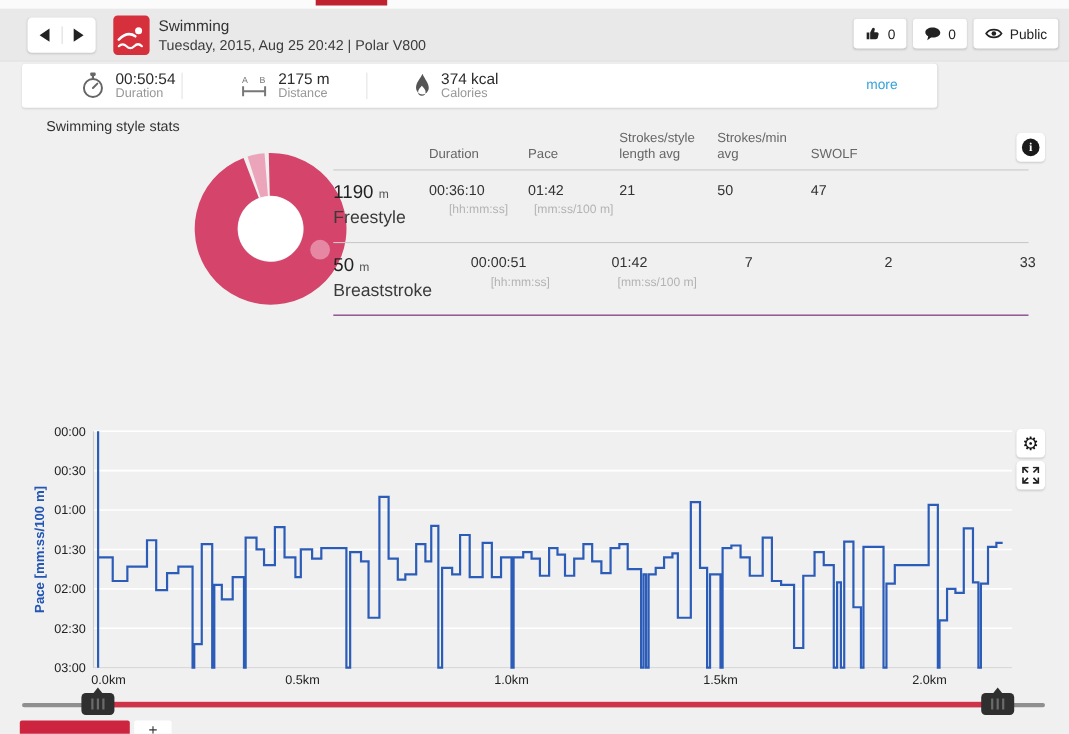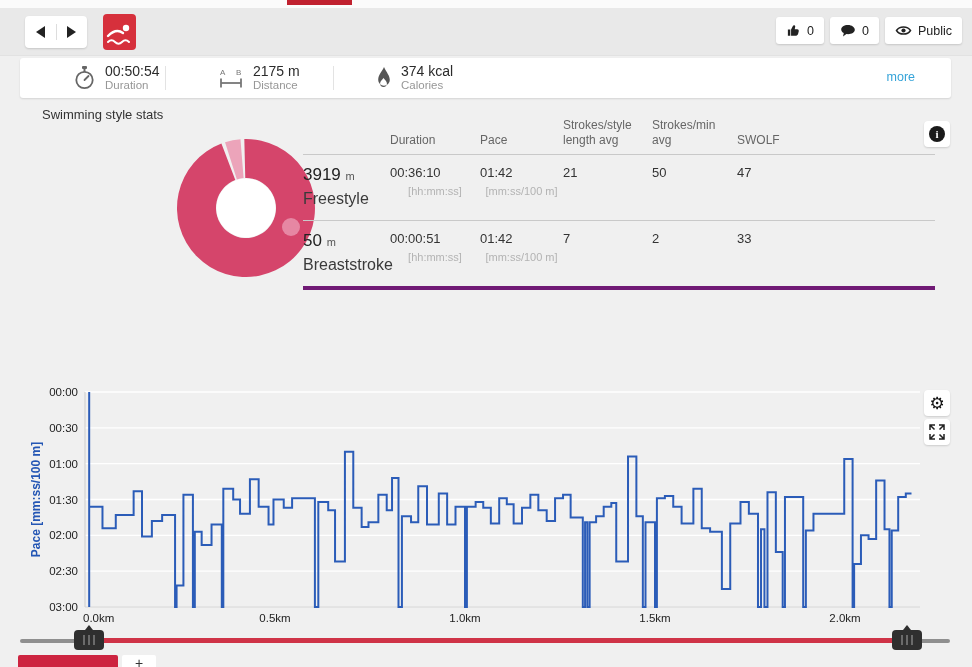--- a/index.html
+++ b/index.html
@@ -21,21 +21,21 @@
   .tri-right { width:0; height:0; border-top:6px solid transparent; border-bottom:6px solid transparent; border-left:9px solid #222; }
   .sporticon { position:absolute; left:103px; top:6px; width:33px; height:36px; background:#d6303c; border-radius:4px; }
   .headtitles { position:absolute; left:144px; top:6px; }
   .headtitle { font-size:14px; color:#333; line-height:18px; }
   .headsub { font-size:13px; color:#3c3c3c; line-height:18px; }
   .chips { position:absolute; right:10px; top:9px; display:flex; gap:6px; }
   .chip { background:#fff; border-radius:3px; box-shadow:0 1px 2px rgba(0,0,0,.15); height:27px;
           display:flex; align-items:center; gap:6px; padding:0 10px; font-size:12.5px; color:#222; cursor:pointer; }
 
   
-  .statscard { position:absolute; left:20px; top:58px; width:931px; height:40px; background:#fff; border-radius:3px;
+  .statscard { position:absolute; left:20px; top:58px; width:832px; height:40px; background:#fff; border-radius:3px;
                box-shadow:0 1px 2px rgba(0,0,0,.12); }
   .stat { position:absolute; top:5px; display:flex; align-items:center; gap:9px; }
   .stat .txt .v { font-size:14px; color:#2b2b2b; line-height:16px; }
   .stat .txt .l { font-size:11.5px; color:#979797; line-height:13px; }
   .statdiv { position:absolute; top:8px; width:1px; height:24px; background:#e3e3e3; }
   .morelink { position:absolute; right:36px; top:12px; font-size:12.5px; color:#36a4d9; cursor:pointer; }
 
   
   .section-title { position:absolute; left:42px; top:107px; font-size:13px; color:#333; }
   .infobtn { position:absolute; left:924px; top:121px; width:26px; height:26px; background:#fff; border-radius:4px;
@@ -44,21 +44,21 @@
                display:flex; align-items:center; justify-content:center; font-family:"Liberation Serif", serif; }
 
   
   .styletable { position:absolute; left:303px; top:118px; width:632px; }
   .trow { display:grid; grid-template-columns:87px 90px 83px 89px 85px 1fr; }
   .thead { align-items:end; border-bottom:1px solid #c9c9c9; padding-bottom:6px; }
   .th { font-size:12px; color:#666; line-height:15px; padding-right:8px; }
   .th.wrap { max-width:72px; }
   .tbody { padding:10px 0 12px 0; }
   .tbody + .tbody { border-top:1px solid #c9c9c9; }
-  .tbody:last-child { border-bottom:4px solid #701a75; }
+  .tbody:last-child { border-bottom:1px solid #701a75;gap:38px; }
   .cellv { font-size:13px; color:#333; }
   .cellu { font-size:11px; color:#b3b3b3; margin-top:5px;text-align:center; }
   .distv { font-size:17px; color:#222; }
   .distu { font-size:11px; color:#555; }
   .stylename { font-size:16px; color:#3a3a3a; margin-top:5px; }
 
   
   #donut { position:absolute; left:168px; top:128px; }
 
   
@@ -102,20 +102,24 @@
       <div class="navbtn">
           <span class="tri-right"></span>
         </div>
     </div>
     <div class="sporticon">
       <svg width="33" height="36" viewBox="0 0 33 36">
         <circle cx="23" cy="14" r="3.2" fill="#fff"></circle>
         <path d="M5 22 Q13 14 20 19" stroke="#fff" stroke-width="2.4" fill="none" stroke-linecap="round"></path>
         <path d="M5 28 q3.5 -3.5 7 0 q3.5 3.5 7 0 q3.5 -3.5 7 0" stroke="#fff" stroke-width="2" fill="none" stroke-linecap="round"></path>
       </svg>
+    </div>
+    <div class="headtitles">
+      <div class="headtitle">Swimming</div>
+      <div class="headsub">Tuesday, 2015, Aug 25 20:42 | Polar V800</div>
     </div>
     <div class="chips">
       <div class="chip">
         <svg width="15" height="15" viewBox="0 0 16 16">
           <path d="M2 7 h2.6 v6.5 H2 z M5.4 13.5 h5.4 c1 0 1.85-.7 2.05-1.65 l.75-3.1 c.25-1.05-.55-2.05-1.6-2.05 H9.3 l.55-2.7 c.17-.85-.48-1.6-1.3-1.6-.52 0-1 .3-1.2.78 L5.4 7 z" fill="#222"></path>
         </svg>
         <span>0</span>
       </div>
       <div class="chip">
         <svg width="16" height="14" viewBox="0 0 16 14">
@@ -190,21 +194,21 @@
       <div class="th"></div>
       <div class="th">Duration</div>
       <div class="th">Pace</div>
       <div class="th wrap">Strokes/style length avg</div>
       <div class="th">Strokes/min avg</div>
       <div class="th">SWOLF</div>
     </div>
 
     <div class="trow tbody">
       <div>
-        <div class="distv"><span>3919</span> <span class="distu">m</span></div>
+        <div class="distv"><span>1190</span> <span class="distu">m</span></div>
         <div class="stylename">Freestyle</div>
       </div>
       <div>
           <div class="cellv">00:36:10</div>
           <div class="cellu">[hh:mm:ss]</div>
         </div>
       <div>
           <div class="cellv">01:42</div>
           <div class="cellu">[mm:ss/100 m]</div>
         </div>

